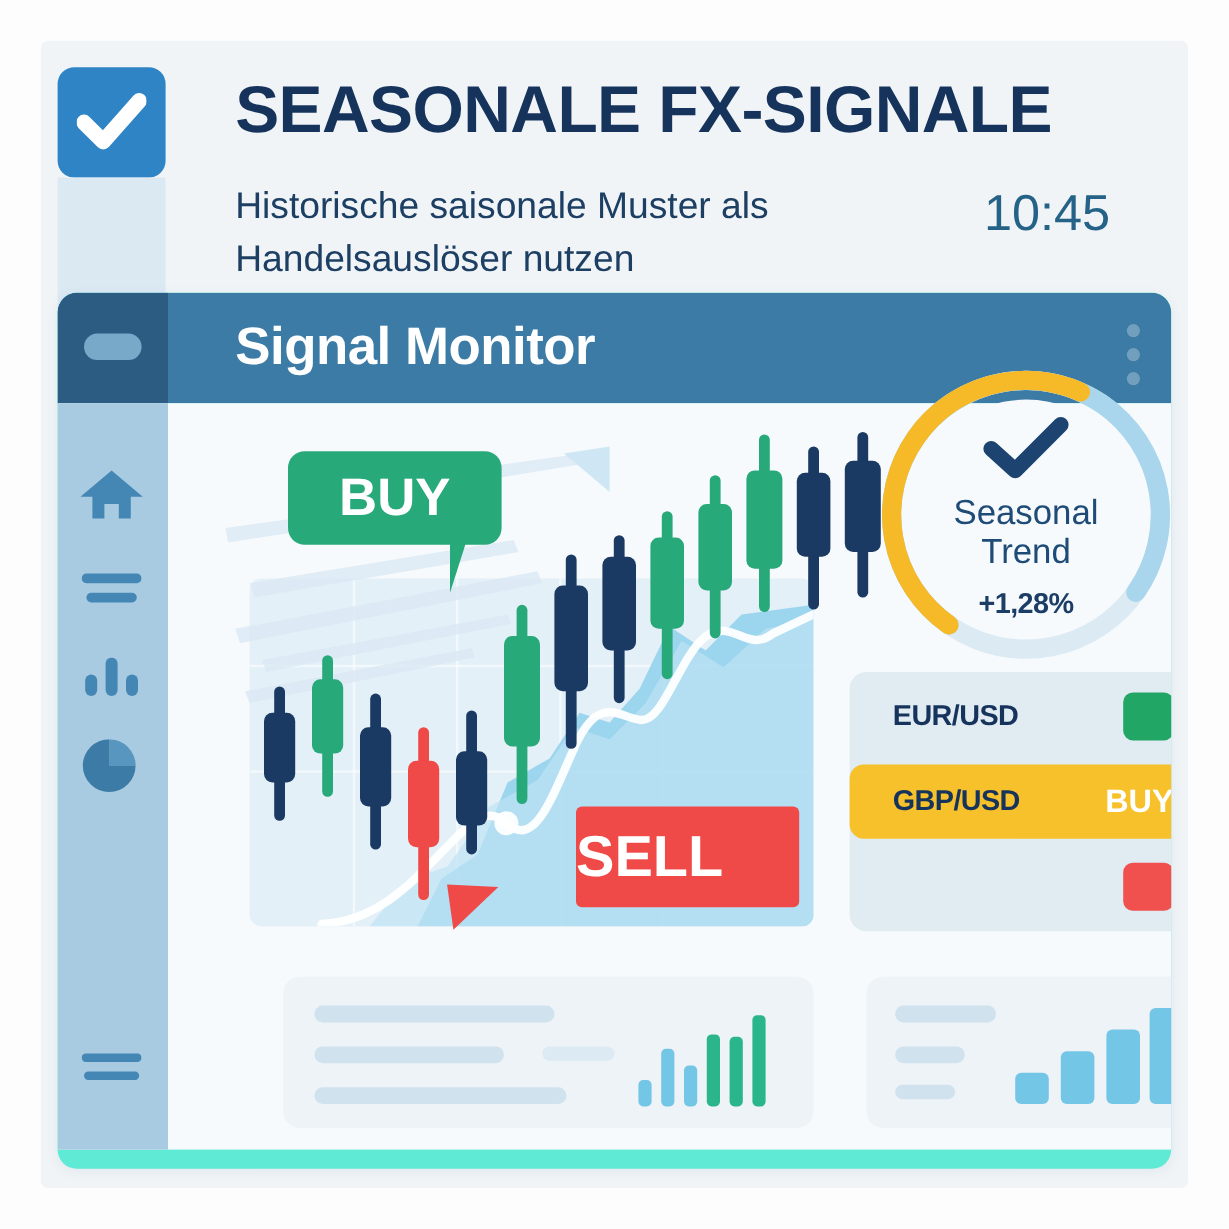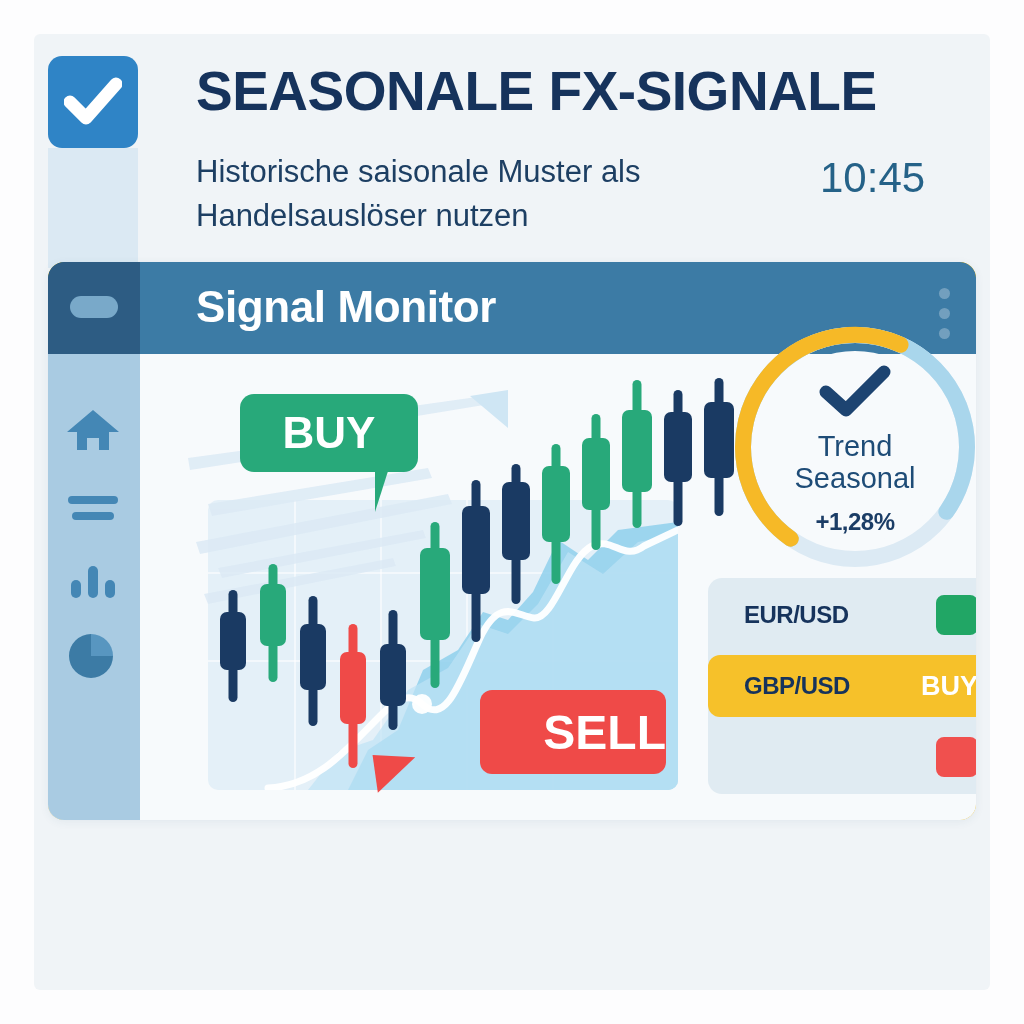--- a/index.html
+++ b/index.html
@@ -70,24 +70,24 @@
     position: absolute;
     left: 48px; top: 148px;
     width: 90px; height: 120px;
     background: #dbe9f3;
   }
   .rail-icon { position: absolute; left: 0; width: 90px; display:flex; justify-content:center; }
 
   
   .card {
     position: absolute;
-    left: 48px; top: 262px;
-    width: 928px; height: 558px;
+    left: 48px; top: 244px;
+    width: 928px; height: 730px;
     border-radius: 16px;
-    background: #eab308;
+    background: #5eead4;
     box-shadow: 0 2px 10px rgba(40,80,120,.07);
     overflow: hidden;
   }
   .card-header {
     position: absolute;
     left: 0; top: 0;
     width: 928px; height: 92px;
     background: #3c7ba5;
     border-top-left-radius: 16px;
     border-top-right-radius: 16px;
@@ -182,22 +182,22 @@
     width: 0; height: 0;
     border-left: 14px solid #28a97a;
     border-right: 20px solid transparent;
     border-bottom: 44px solid transparent;
   }
   .sell-badge {
     position: absolute;
     left: 302px; top: 318px;
     width: 186px; height: 84px;
     background: #ef4a48;
-    border-radius: 12px;
-    display:flex; align-items:center; justify-content:flex-end;
+    border-radius: 5px;
+    display:flex; align-items:center; justify-content:flex-start;
   }
   .sell-badge span {
     color: #fff; font-size: 48px; font-weight: 700;
   }
   .tri-down {
     position: absolute;
     left: 197px; top: 380px;
     width: 0; height: 0;
     border-left: 42px solid #ef4a48;
     border-top: 8px solid transparent;
@@ -454,22 +454,22 @@
         <svg width="290" height="290" viewBox="0 0 290 290" style="position:absolute;left:0;top:0;">
           <circle cx="145" cy="145" r="112" fill="none" stroke="#dceaf4" stroke-width="16"></circle>
           <circle cx="145" cy="145" r="112" fill="none" stroke="#a9d6ec" stroke-width="16" stroke-linecap="round" stroke-dasharray="528 176" stroke-dashoffset="0" transform="rotate(125 145 145)"></circle>
           <circle cx="145" cy="145" r="112" fill="none" stroke="#f6b927" stroke-width="16" stroke-linecap="round" stroke-dasharray="330 374" stroke-dashoffset="0" transform="rotate(125 145 145)"></circle>
           <circle cx="145" cy="145" r="96" fill="#f7fafc"></circle>
         </svg>
         <svg class="gauge-check" width="74" height="56" viewBox="0 0 74 56">
           <path d="M8 28 L28 46 L66 8" stroke="#1d4471" stroke-width="13" stroke-linecap="round" stroke-linejoin="round" fill="none"></path>
         </svg>
         <div class="gauge-text">
+          <div>Seasonal</div>
           <div>Trend</div>
-          <div>Seasonal</div>
         </div>
         <div class="gauge-value">+1,28%</div>
       </div>
 
       <div class="pairs">
         <div class="pair-row" style="top:6px;">
           <span class="pair-name">EUR/USD</span>
           <span class="pair-swatch" style="background:#21a665;"></span>
         </div>
         <div class="pair-row highlight" style="top:77px;">

